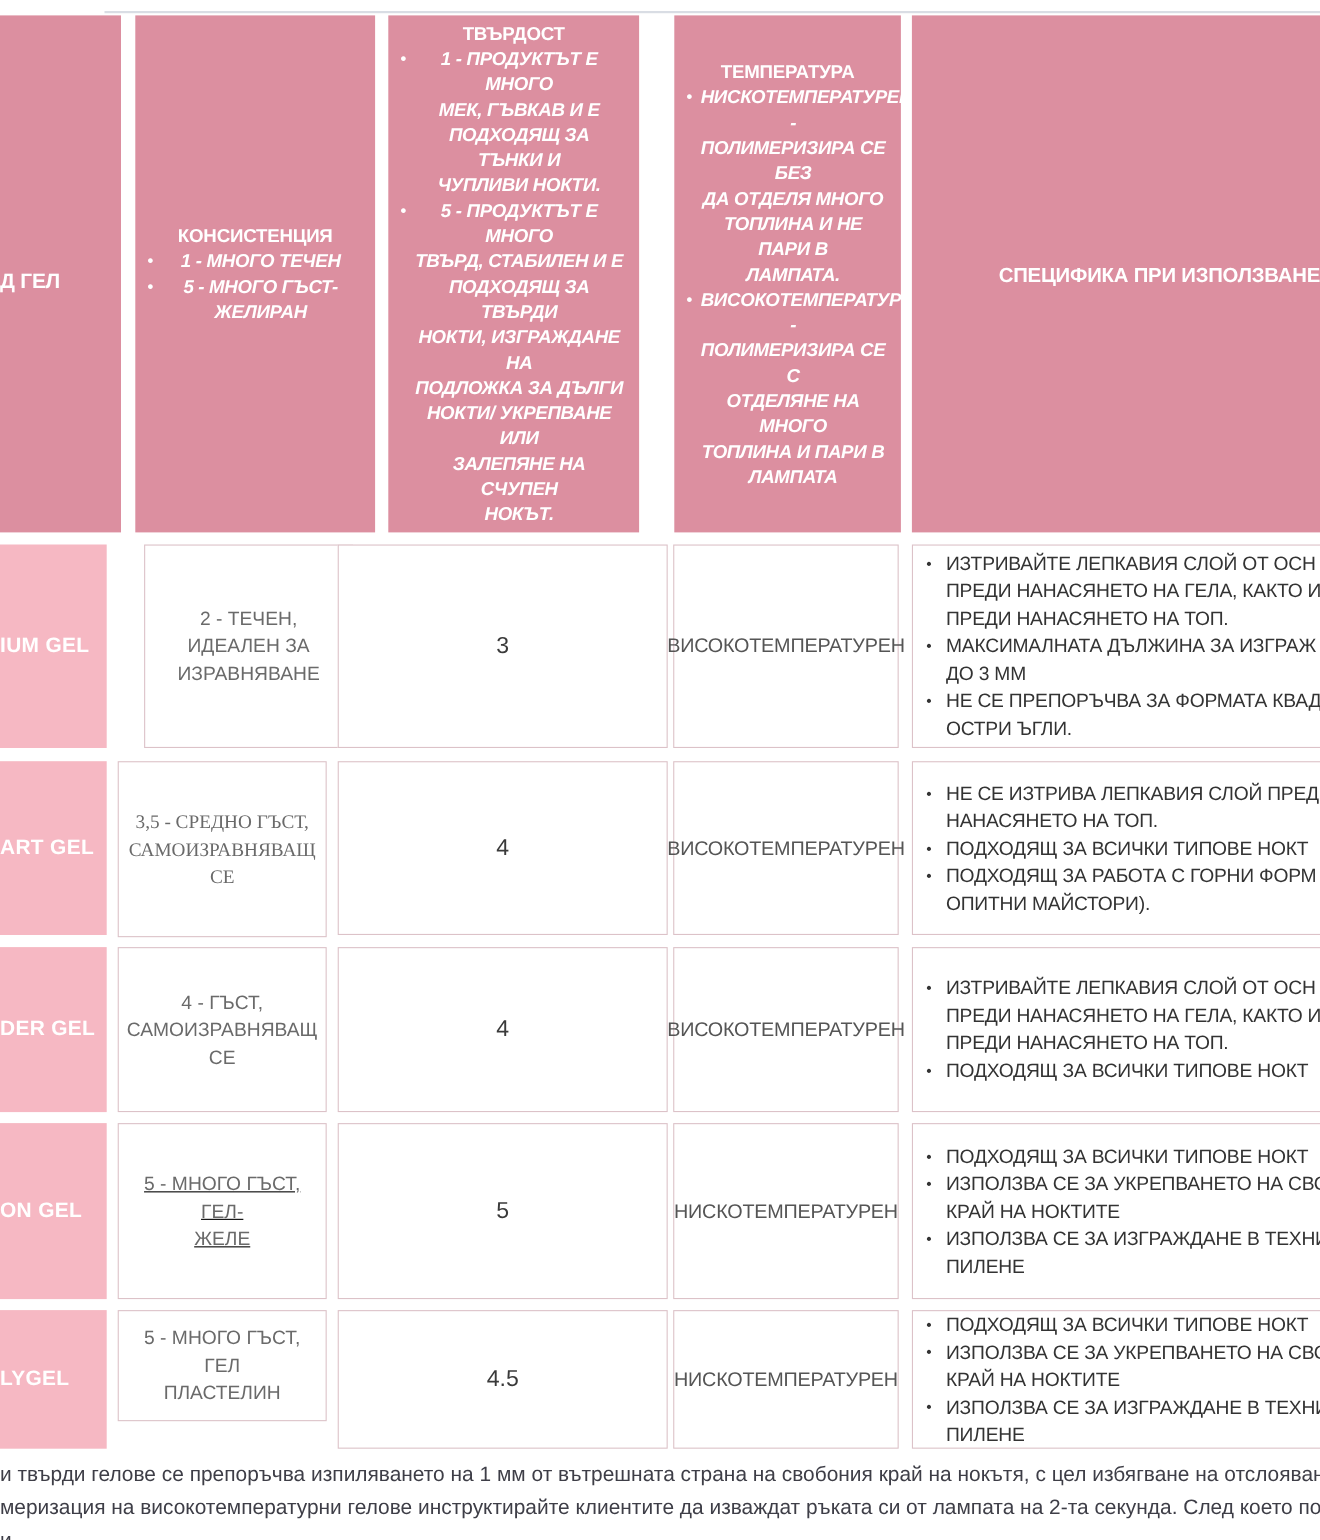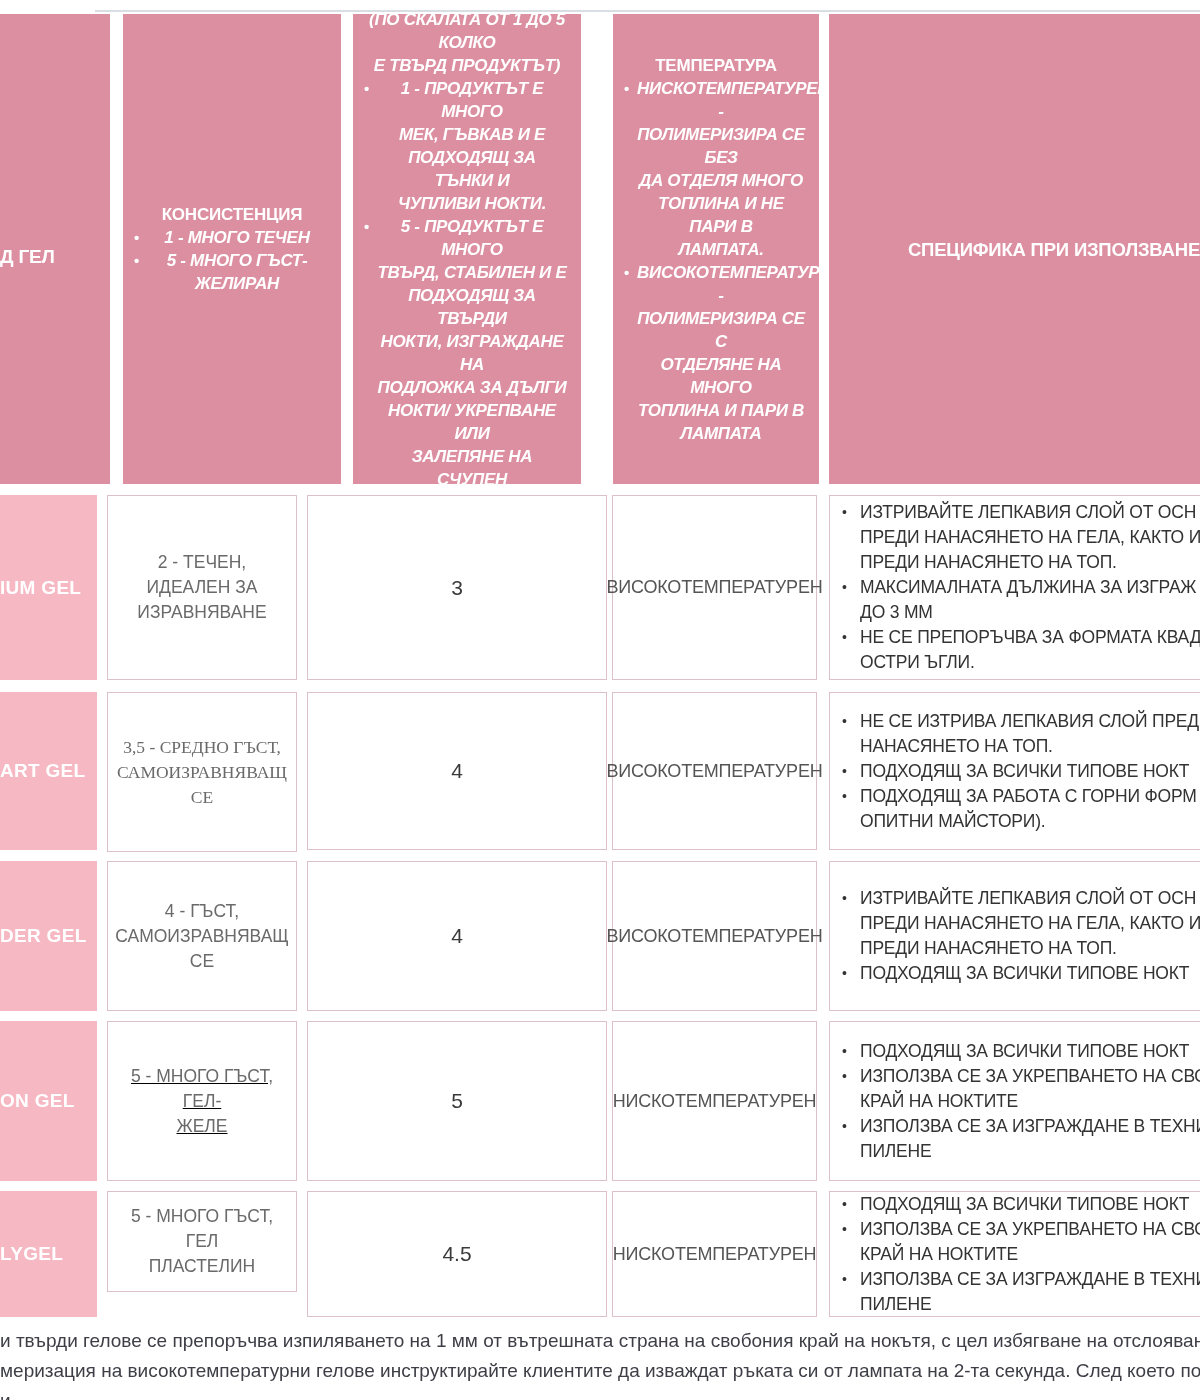--- a/index.html
+++ b/index.html
@@ -86,22 +86,20 @@
     <div class="htitle">КОНСИСТЕНЦИЯ</div>
     <div class="hbullets">
         <div class="hbullet"><span class="dot">•</span>1 - МНОГО ТЕЧЕН</div>
         <div class="hbullet"><span class="dot">•</span>5 - МНОГО ГЪСТ-
 ЖЕЛИРАН</div>
       </div>
   </div>
 
   <div class="hcell hcell3">
     <div class="htitle">ТВЪРДОСТ</div>
-    <div class="hsub">(ПО СКАЛАТА ОТ 1 ДО 5 КОЛКО
-Е ТВЪРД ПРОДУКТЪТ)</div>
     <div class="hbullets">
         <div class="hbullet"><span class="dot">•</span>1 - ПРОДУКТЪТ Е МНОГО
 МЕК, ГЪВКАВ И Е
 ПОДХОДЯЩ ЗА ТЪНКИ И
 ЧУПЛИВИ НОКТИ.</div>
         <div class="hbullet"><span class="dot">•</span>5 - ПРОДУКТЪТ Е МНОГО
 ТВЪРД, СТАБИЛЕН И Е
 ПОДХОДЯЩ ЗА ТВЪРДИ
 НОКТИ, ИЗГРАЖДАНЕ НА
 ПОДЛОЖКА ЗА ДЪЛГИ
@@ -128,21 +126,21 @@
   </div>
 
   <div class="hcell hcell5">
     <div class="htitle">СПЕЦИФИКА ПРИ ИЗПОЛЗВАНЕ</div>
   </div>
 
   <div id="rows-container">
       <div class="bcell pinkcell bc1" style="top: 495px; height: 185px;">
         <span class="frag">IUM GEL</span>
       </div>
-      <div class="bcell whitecell bc2" style="top: 495px; height: 185px;">
+      <div class="bcell whitecell bc2" style="top: 495px; height: 185px; margin-left: 24px;">
         <div class="cons-text">2 - ТЕЧЕН, ИДЕАЛЕН ЗА
 ИЗРАВНЯВАНЕ</div>
       </div>
       <div class="bcell whitecell bc3" style="top: 495px; height: 185px;">
         <div class="hard-text">3</div>
       </div>
       <div class="bcell whitecell bc4" style="top: 495px; height: 185px;">
         <div class="temp-text">ВИСОКОТЕМПЕРАТУРЕН</div>
       </div>
       <div class="bcell whitecell bc5" style="top: 495px; height: 185px;">

